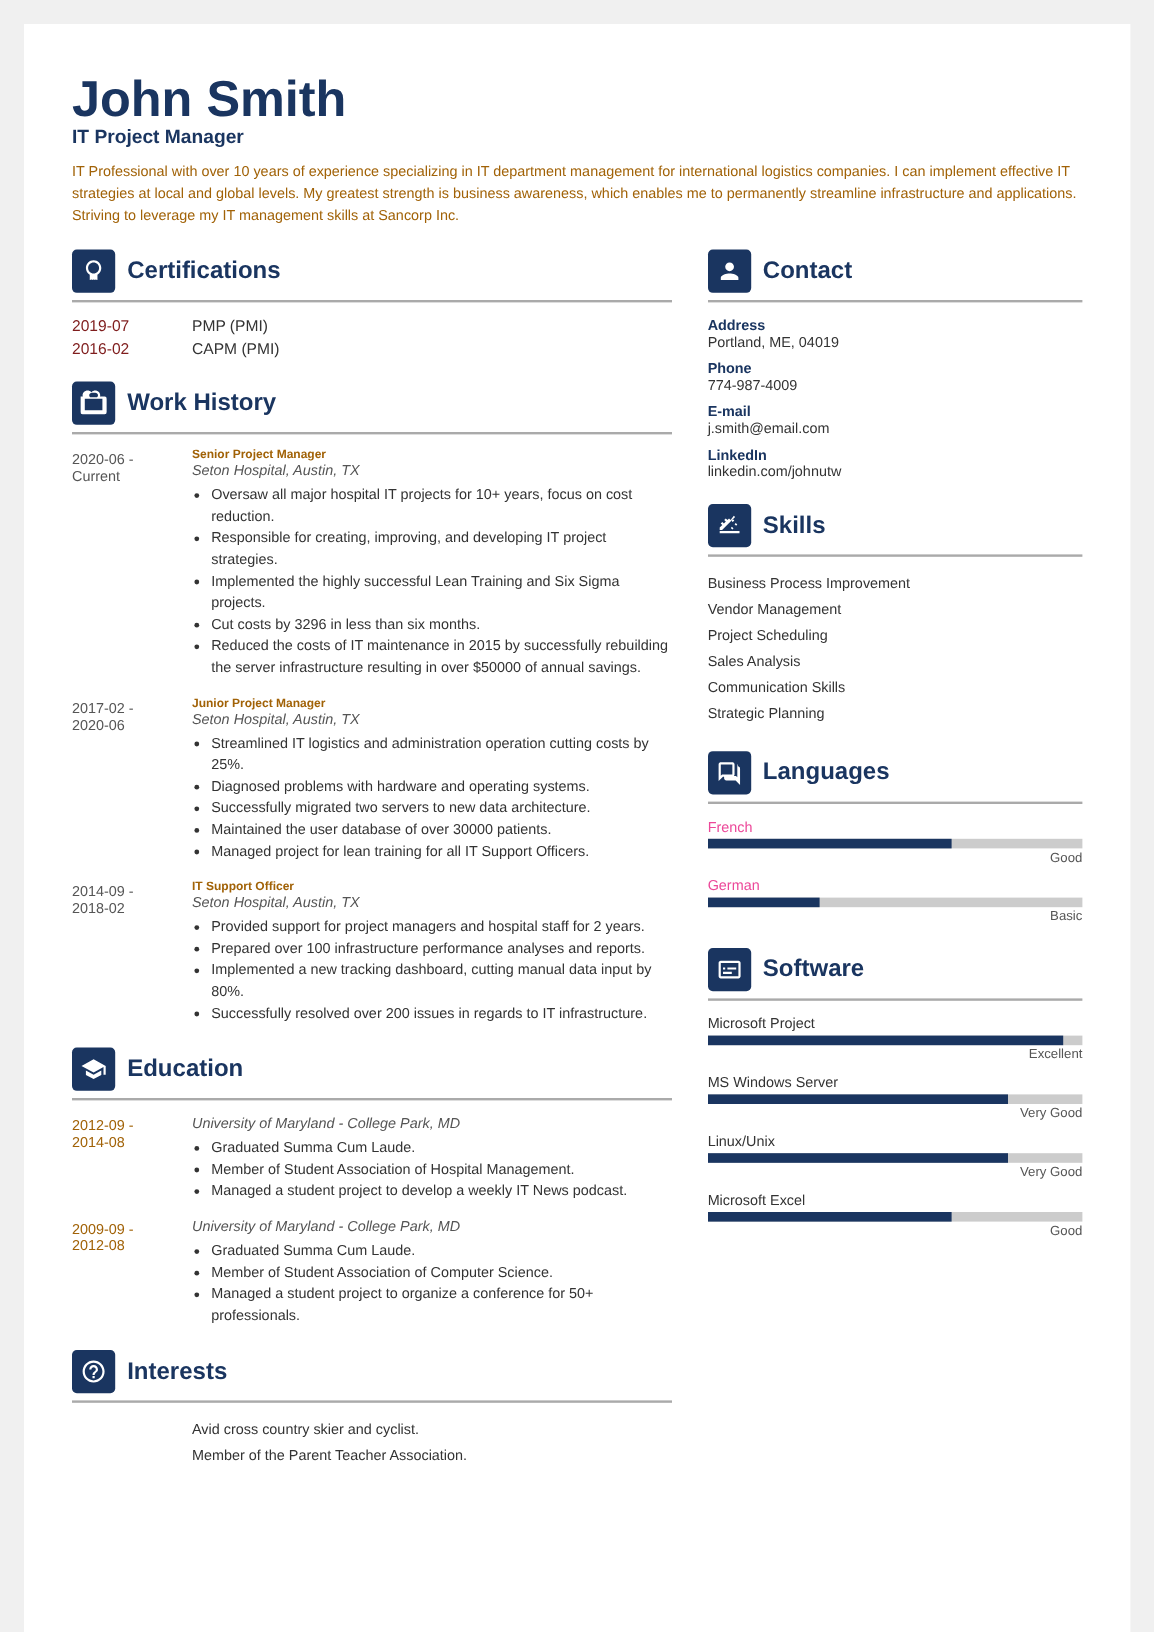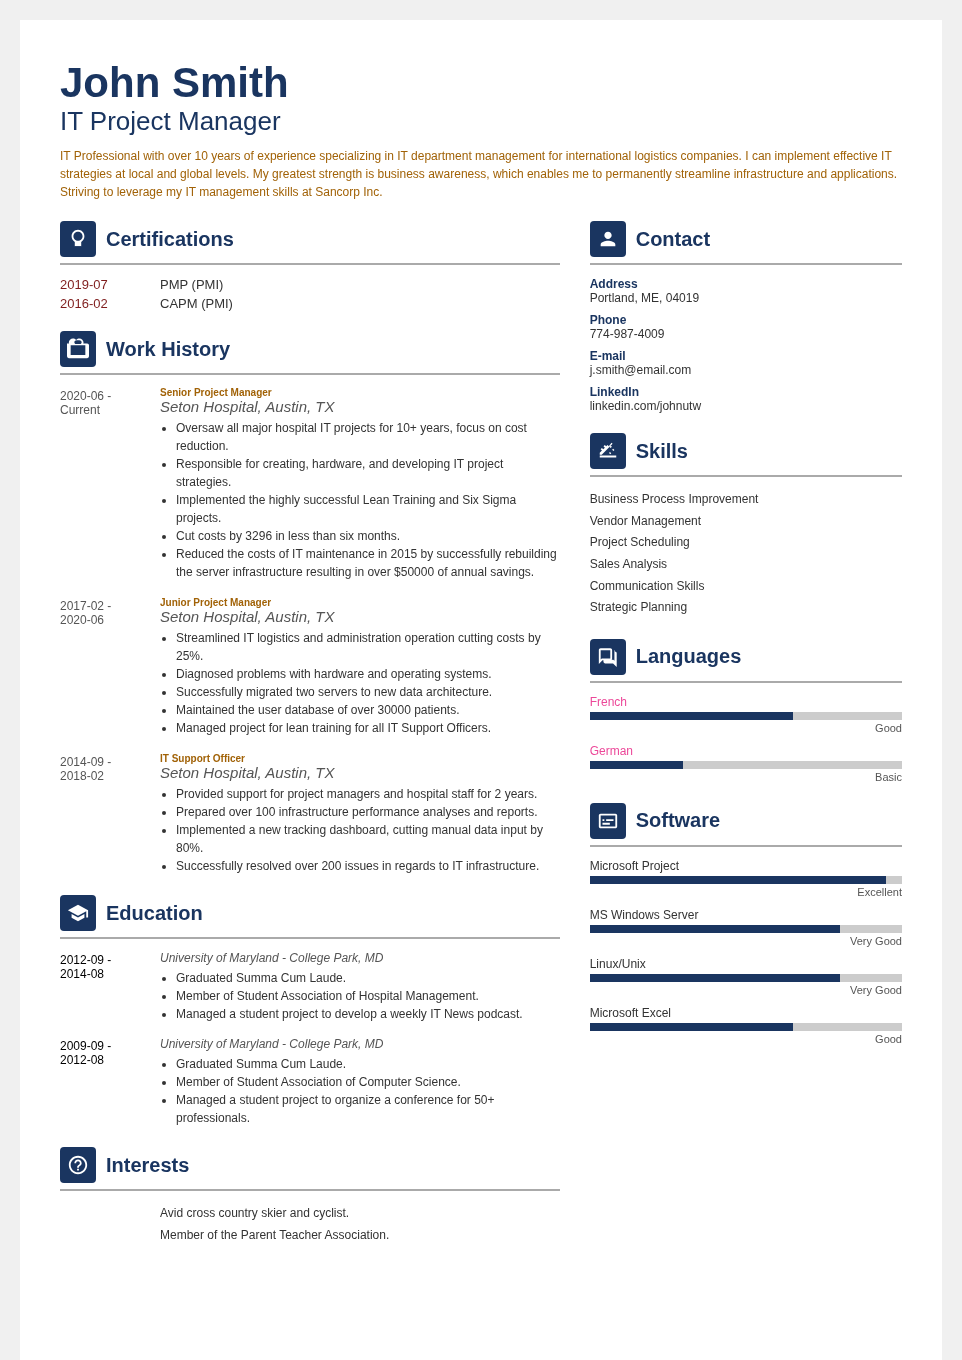--- a/index.html
+++ b/index.html
@@ -21,23 +21,23 @@
     .header {
       margin-bottom: 20px;
     }
     .header h1 {
       font-size: 42px;
       color: #1a3560;
       font-weight: 900;
       line-height: 1.1;
     }
     .header h2 {
-      font-size: 26px;
+      font-size: 16px;
       color: #1a3560;
-      font-weight: 400;
+      font-weight: 700;
       margin-bottom: 10px;
     }
     .header p {
       font-size: 12px;
       color: #a16207;
       line-height: 1.5;
     }
     .main-content {
       display: flex;
       gap: 30px;
@@ -110,40 +110,40 @@
     }
     .work-details {
       flex: 1;
     }
     .work-title {
       font-size: 10px;
       font-weight: 700;
       color: #a16207;
     }
     .work-company {
-      font-size: 15px;
+      font-size: 12px;
       color: #555;
       font-style: italic;
       margin-bottom: 4px;
     }
     .work-bullets {
       list-style: disc;
       padding-left: 16px;
       font-size: 12px;
       color: #333;
       line-height: 1.5;
     }
     .edu-entry {
       display: flex;
       gap: 20px;
       margin-bottom: 14px;
     }
     .edu-date {
       font-size: 12px;
-      color: #000000;
+      color: #a16207;
       min-width: 80px;
       padding-top: 2px;
     }
     .edu-details {
       flex: 1;
     }
     .edu-degree {
       font-size: 14px;
       font-weight: 700;
       color: #1a3560;
@@ -281,21 +281,21 @@
         </div>
         <hr class="section-divider">
         <div id="work-list">
             <div class="work-entry">
     <div class="work-date">2020-06 -<br>Current</div>
     <div class="work-details">
       <div class="work-title">Senior Project Manager</div>
       <div class="work-company">Seton Hospital, Austin, TX</div>
       <ul class="work-bullets">
                   <li>Oversaw all major hospital IT projects for 10+ years, focus on cost reduction.</li>
-                  <li>Responsible for creating, hardware, and developing IT project strategies.</li>
+                  <li>Responsible for creating, improving, and developing IT project strategies.</li>
                   <li>Implemented the highly successful Lean Training and Six Sigma projects.</li>
                   <li>Cut costs by 3296 in less than six months.</li>
                   <li>Reduced the costs of IT maintenance in 2015 by successfully rebuilding the server infrastructure resulting in over $50000 of annual savings.</li>
                 </ul>
     </div>
   </div>
             <div class="work-entry">
     <div class="work-date">2017-02 -<br>2020-06</div>
     <div class="work-details">
       <div class="work-title">Junior Project Manager</div>

